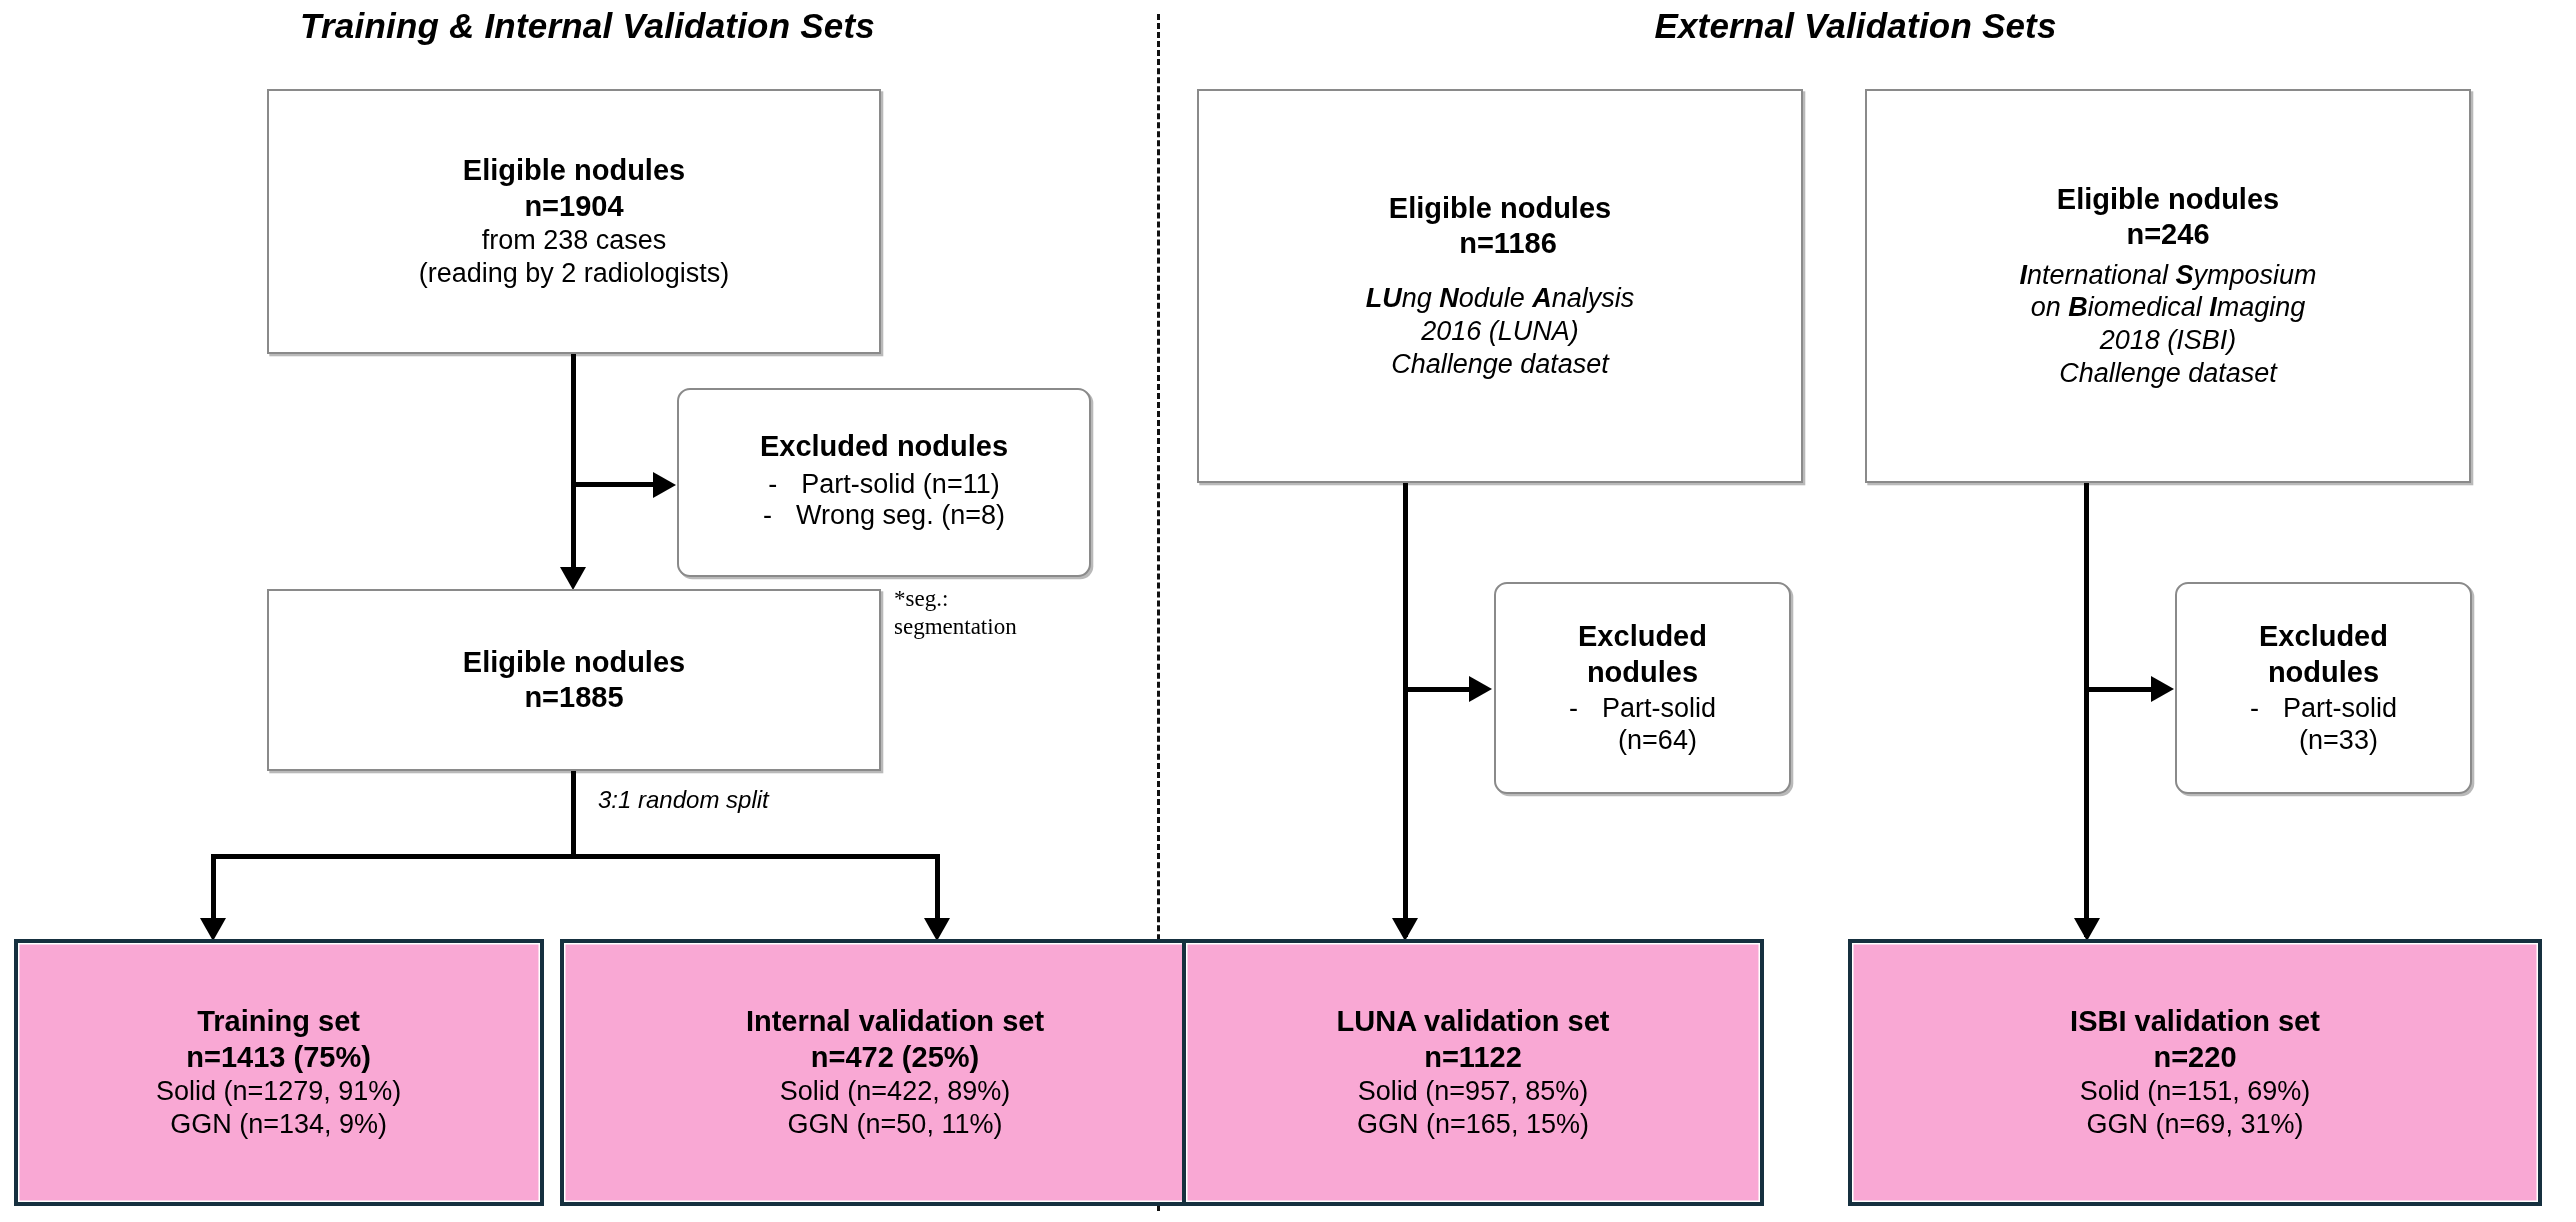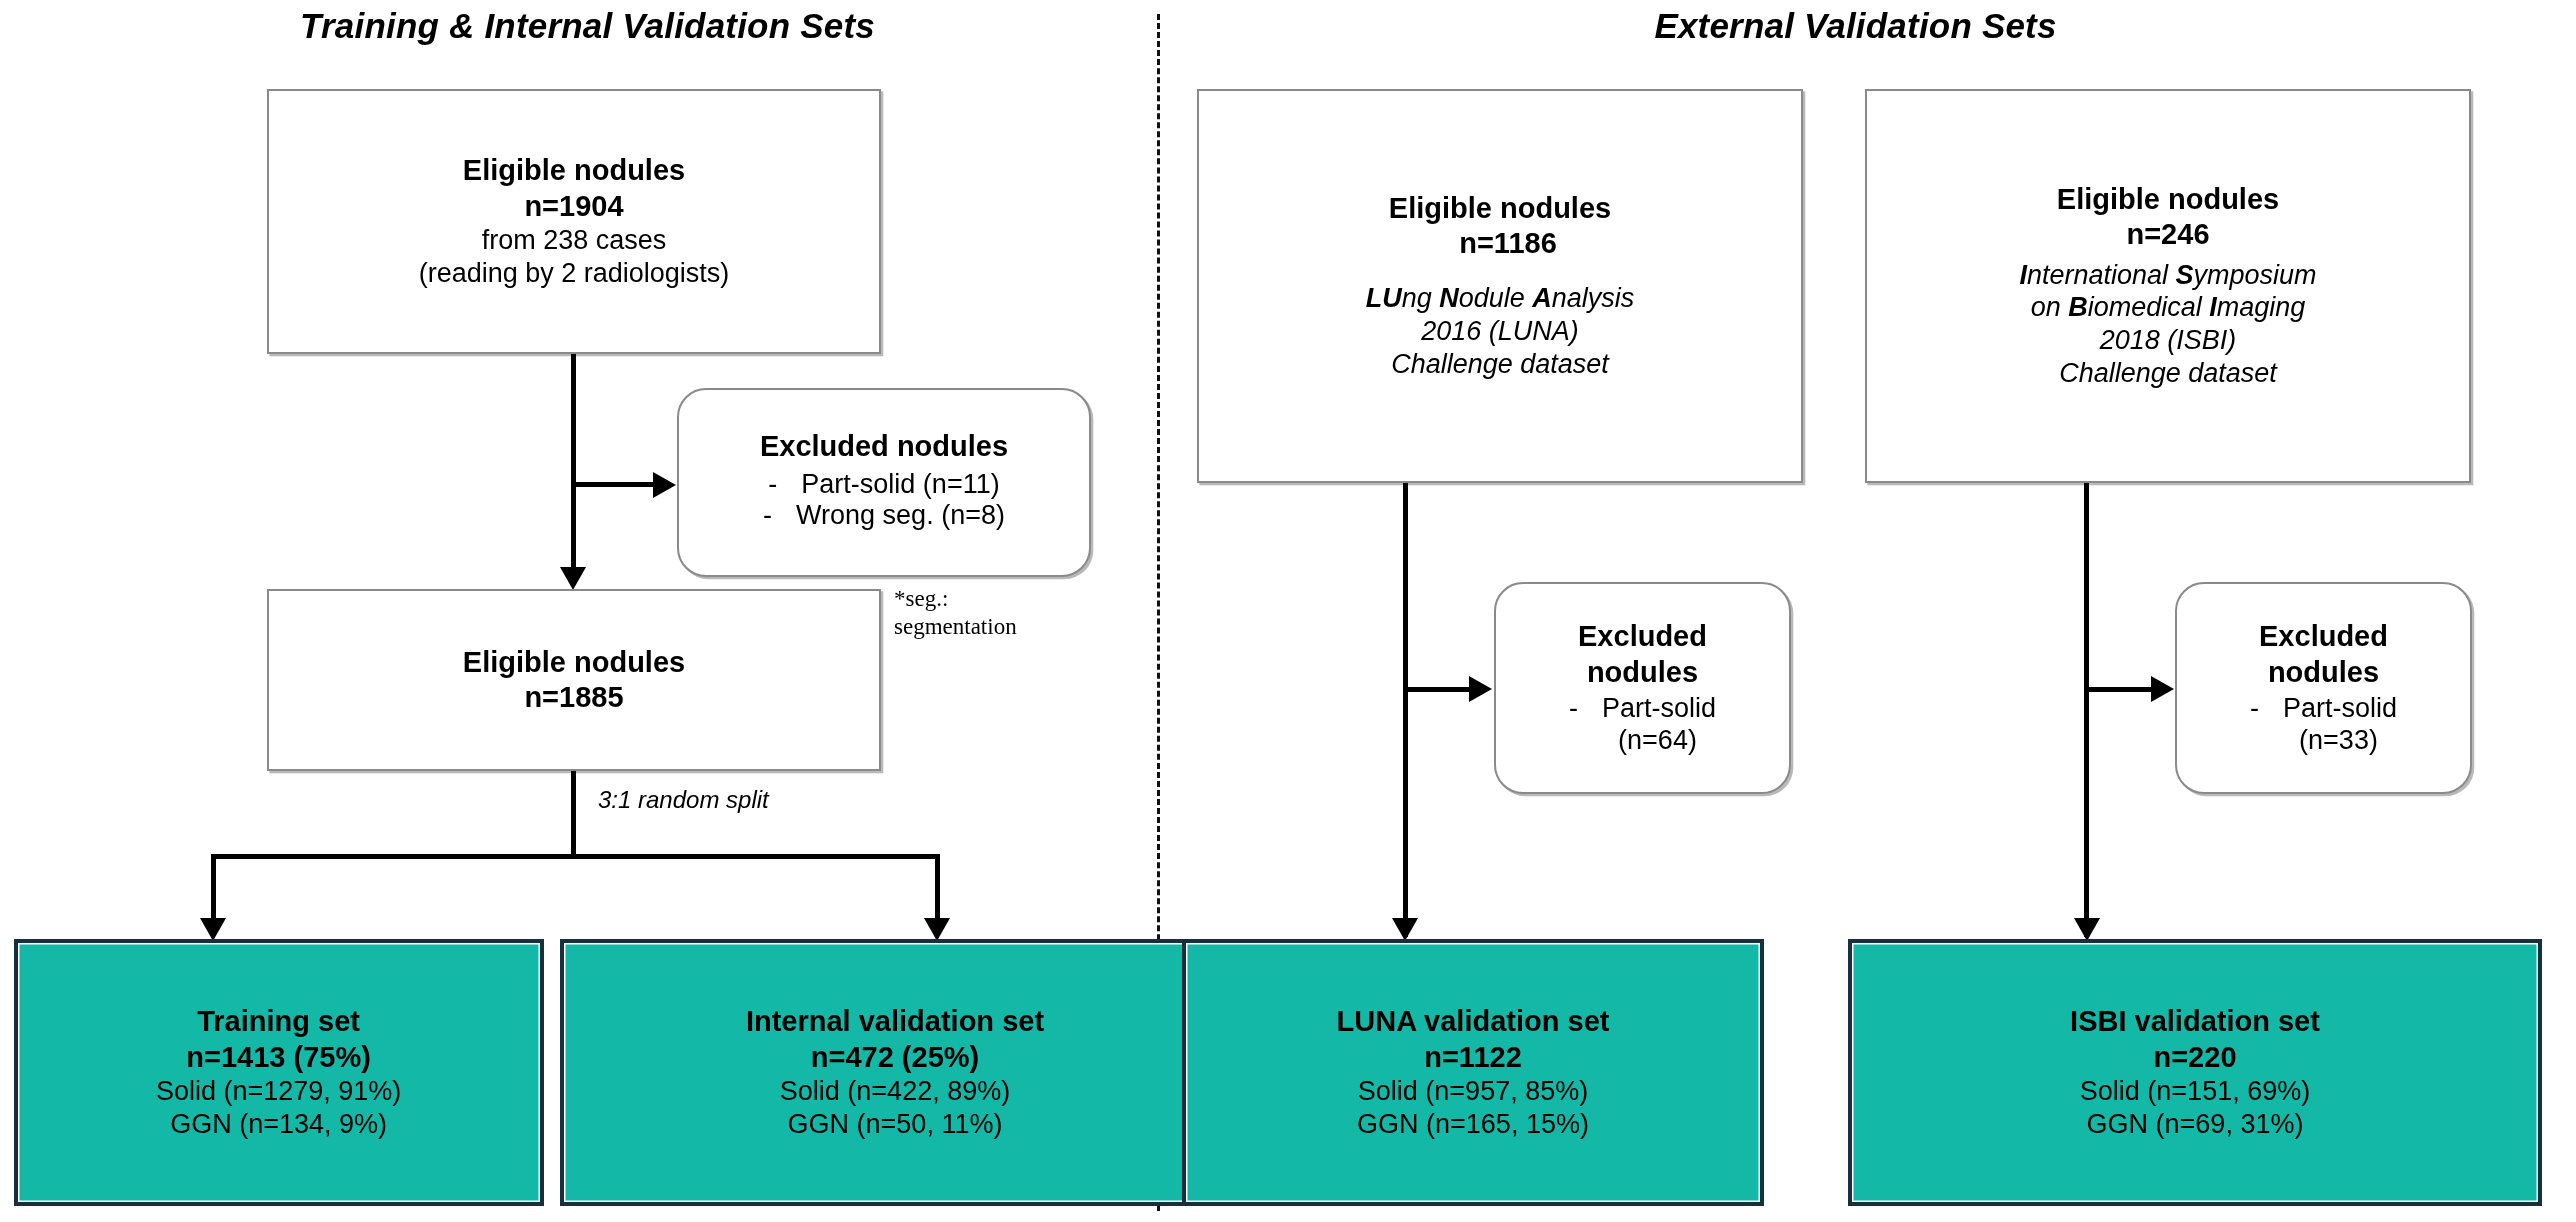--- a/index.html
+++ b/index.html
@@ -8,23 +8,23 @@
 
   .panel-title{position:absolute;font-style:italic;font-weight:bold;
                font-size:35px;letter-spacing:0.2px;white-space:nowrap;text-align:center;}
 
   
   .node{position:absolute;box-sizing:border-box;display:flex;flex-direction:column;
         align-items:center;justify-content:center;text-align:center;}
 
   .box-grey{border:2.3px solid #8a8a8a;background:#ffffff;
             box-shadow:2.3px 2.3px 0 0 #b9b9b9;}
-  .box-round{border:2.3px solid #8a8a8a;background:#ffffff;border-radius:29px;
+  .box-round{border:2.3px solid #8a8a8a;background:#ffffff;border-radius:13px;
              box-shadow:2.3px 2.3px 0 0 #b9b9b9;}
-  .box-navy{border:4.5px solid #16303f;background:#14b8a6;
+  .box-navy{border:4.5px solid #16303f;background:#f9a8d4;
             box-shadow:0 0 0 1.5px #ffffff inset;}
 
   .ln{display:block;white-space:nowrap;line-height:1.22;}
   .b{font-weight:bold;}
   .i{font-style:italic;}
   .bi{font-weight:bold;font-style:italic;}
 
   .fs-hd{font-size:29px;}     
   .fs-bd{font-size:27px;}     
   .fs-sm{font-size:23px;}     

